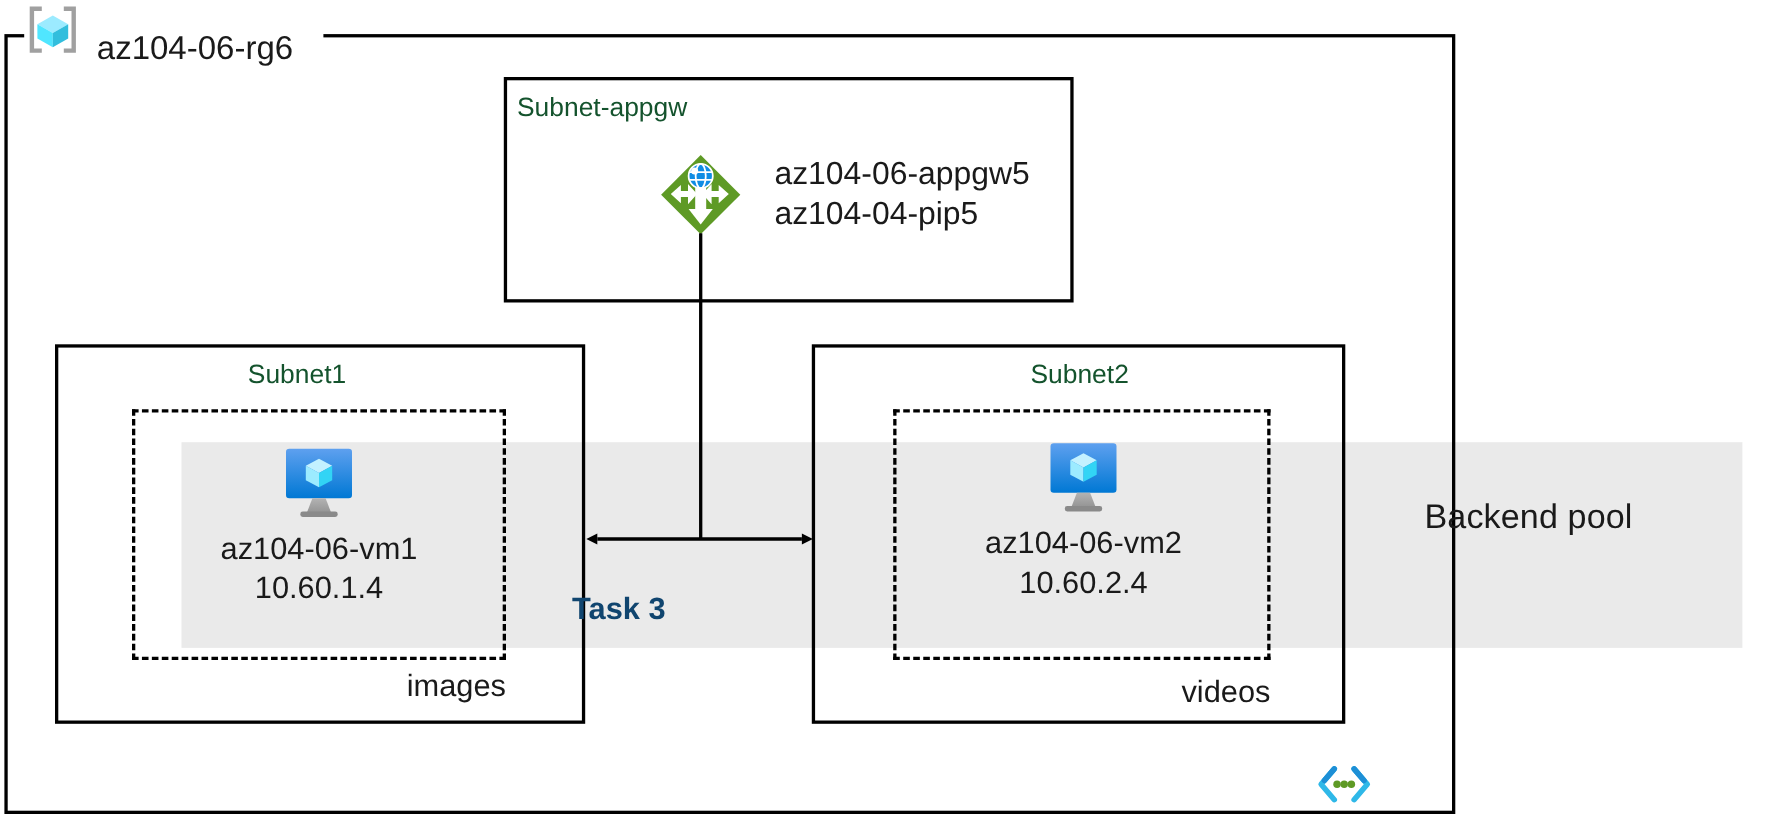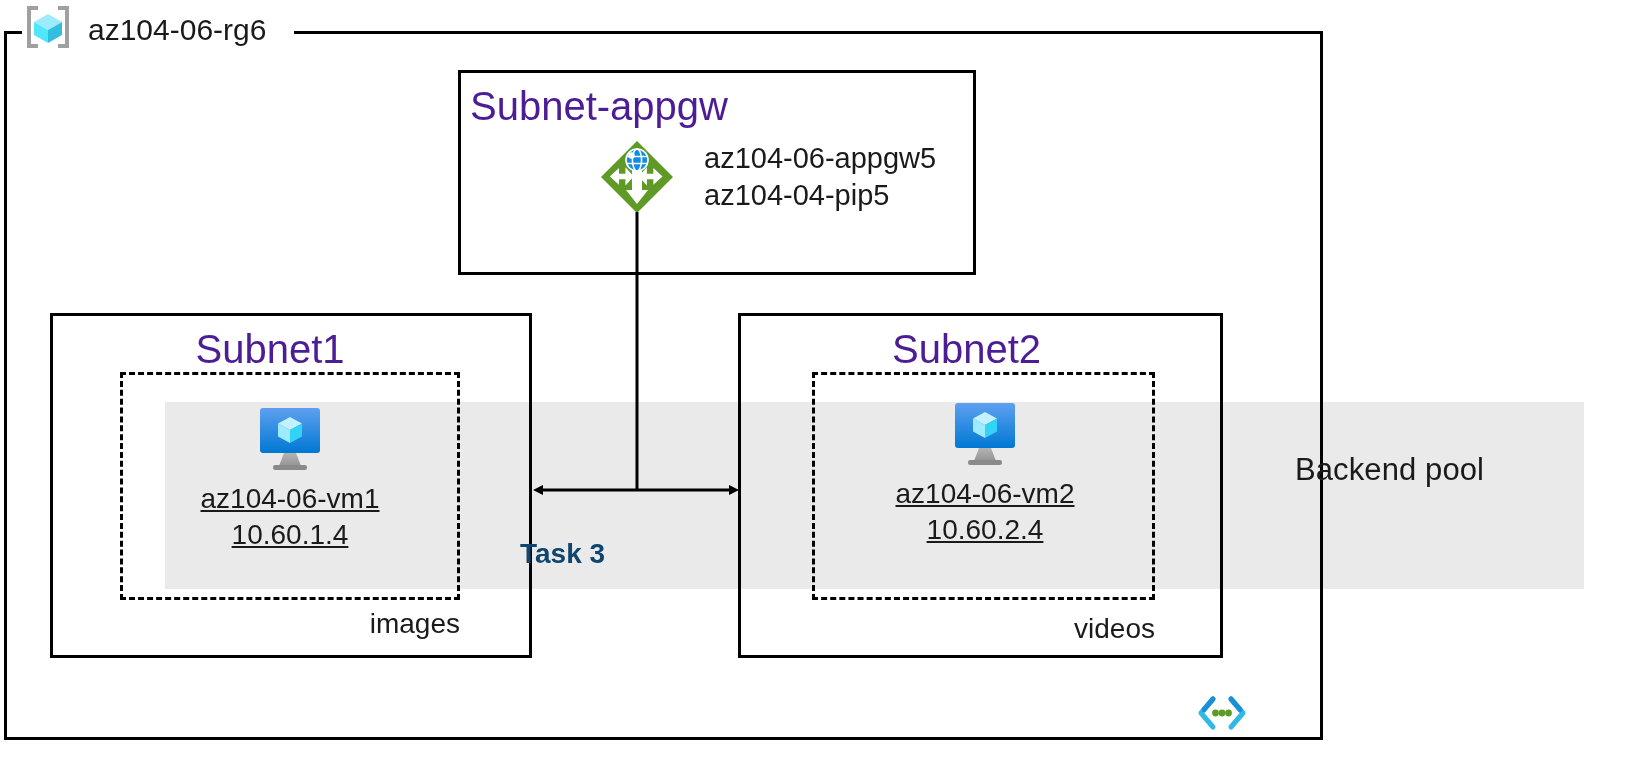--- a/index.html
+++ b/index.html
@@ -60,21 +60,21 @@
     left: 22px;
     top: 20px;
     width: 272px;
     height: 24px;
     background: #ffffff;
     z-index: 3;
   }
   .rg-title {
     position: absolute;
     left: 88px;
-    top: 13px;
+    top: 28px;
     font-size: 30px;
     color: #1a1a1a;
     white-space: nowrap;
     z-index: 5;
   }
   .rg-icon {
     position: absolute;
     left: 24px;
     top: 5px;
     width: 48px;
@@ -89,28 +89,28 @@
     box-sizing: border-box;
     background: transparent;
     z-index: 3;
   }
   .subnet-appgw-box { left: 458px;  top: 70px;  width: 518px; height: 205px; }
   .subnet1-box      { left: 50px;   top: 313px; width: 482px; height: 345px; }
   .subnet2-box      { left: 738px;  top: 313px; width: 485px; height: 345px; }
 
   .subnet-title {
     position: absolute;
-    font-size: 40px;
-    color: #4c1d95;
+    font-size: 24px;
+    color: #14532d;
     white-space: nowrap;
     z-index: 5;
   }
   .appgw-title { left: 470px; top: 84px; }
   .s1-title    { left: 50px;  top: 327px; width: 440px; text-align: center; }
-  .s2-title    { left: 724px; top: 327px; width: 485px; text-align: center; }
+  .s2-title    { left: 739px; top: 327px; width: 485px; text-align: center; }
 
   
   .dashed-box {
     position: absolute;
     border: 3px dashed #000000;
     box-sizing: border-box;
     background: transparent;
     z-index: 3;
   }
   .dashed1 { left: 120px; top: 372px; width: 340px; height: 228px; }
@@ -130,21 +130,20 @@
     margin: 0 auto 6px auto;
     width: 78px;
     height: 70px;
   }
   .vm-name, .vm-ip {
     display: block;
     font-size: 28px;
     line-height: 1.28;
     color: #1a1a1a;
     white-space: nowrap;
-    text-decoration: underline;
   }
 
   
   .sub-label {
     position: absolute;
     font-size: 28px;
     color: #1a1a1a;
     text-align: right;
     white-space: nowrap;
     z-index: 5;

